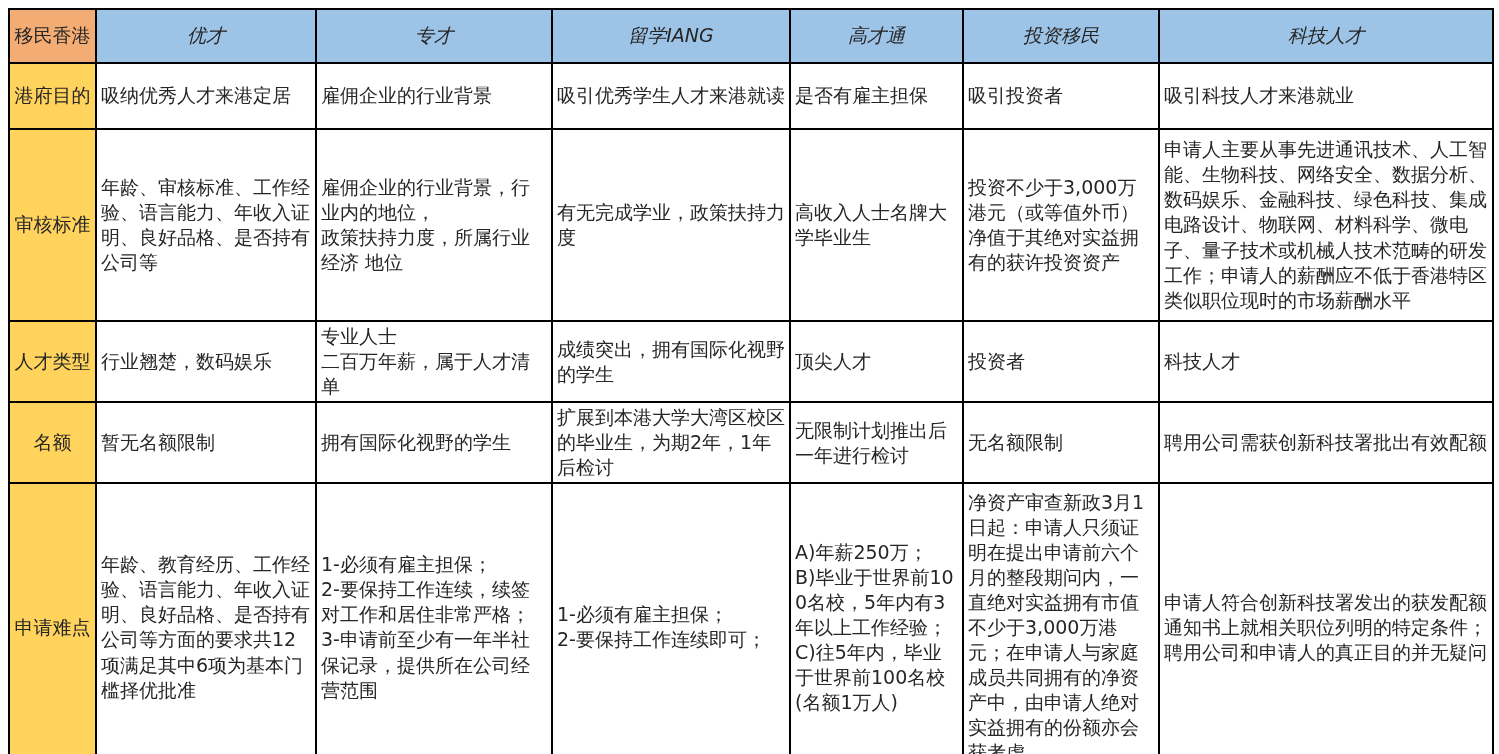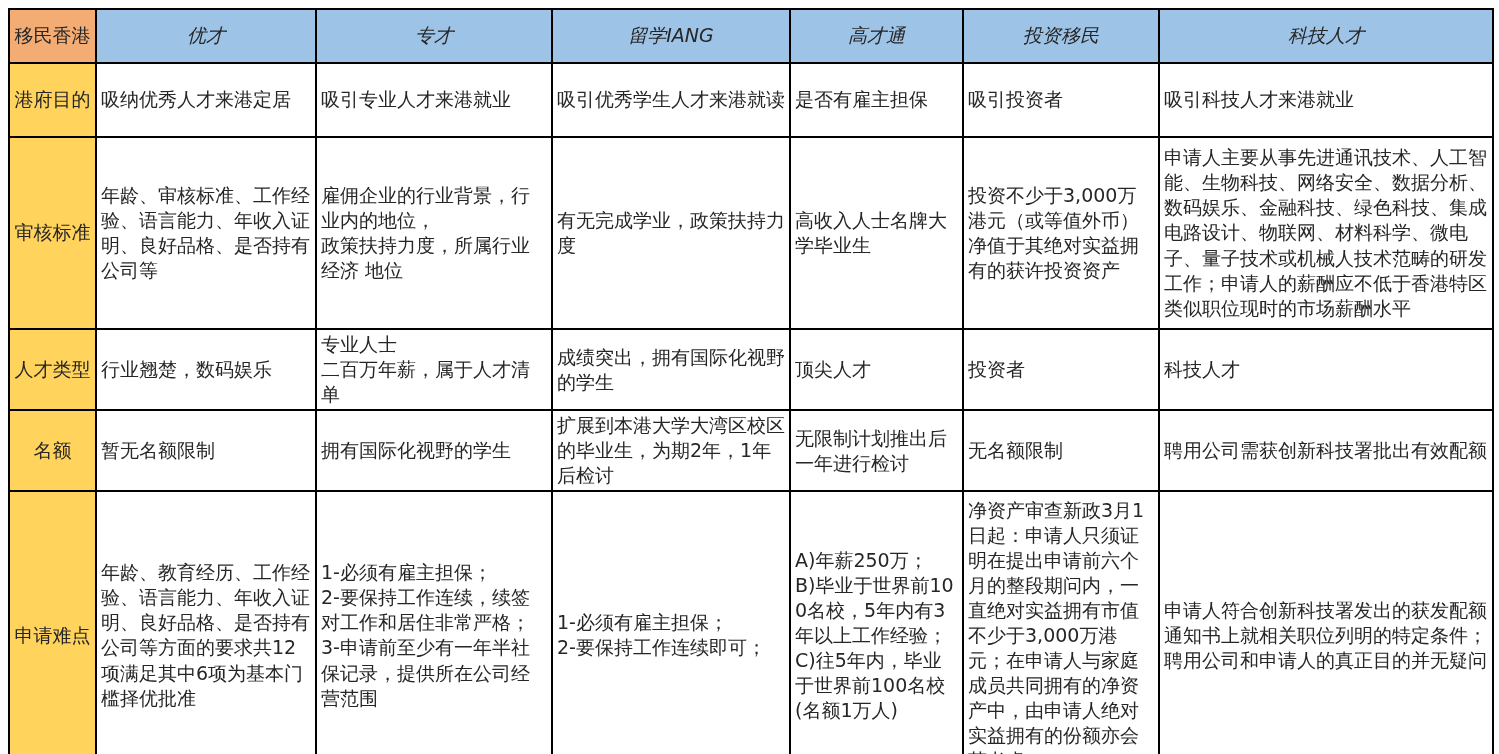--- a/index.html
+++ b/index.html
@@ -33,21 +33,21 @@
   th,td{
     border:2px solid var(--border);
     font-size:19px;
     line-height:1.32;
     font-weight:normal;
     padding:2px 4px;
     overflow:visible;
     word-break:break-all;
   }
   thead tr{height:54px;}
-  tbody tr:nth-child(1){height:74px;margin-left:12px;}
+  tbody tr:nth-child(1){height:66px;margin-left:12px;}
   tbody tr:nth-child(2){height:192px;}
   tbody tr:nth-child(3){height:72px;}
   tbody tr:nth-child(4){height:68px;}
   tbody tr:nth-child(5){height:288px;}
   th.corner{
     background:var(--corner-bg);
     text-align:center;
     vertical-align:middle;
   }
   th.col-header{
@@ -91,21 +91,21 @@
           <th class="col-header">留学IANG</th>
           <th class="col-header">高才通</th>
           <th class="col-header">投资移民</th>
           <th class="col-header">科技人才</th>
         </tr>
     </thead>
     <tbody id="table-body">
         <tr>
           <th class="row-label">港府目的</th>
           <td class="cell">吸纳优秀人才来港定居</td>
-          <td class="cell">吸引专业人才来港就业</td>
+          <td class="cell">雇佣企业的行业背景</td>
           <td class="cell">吸引优秀学生人才来港就读</td>
           <td class="cell">是否有雇主担保</td>
           <td class="cell">吸引投资者</td>
           <td class="cell">吸引科技人才来港就业</td>
         </tr>
         <tr>
           <th class="row-label">审核标准</th>
           <td class="cell">年龄、审核标准、工作经验、语言能力、年收入证明、良好品格、是否持有公司等</td>
           <td class="cell">雇佣企业的行业背景，行业内的地位，
 政策扶持力度，所属行业经济 地位</td>

